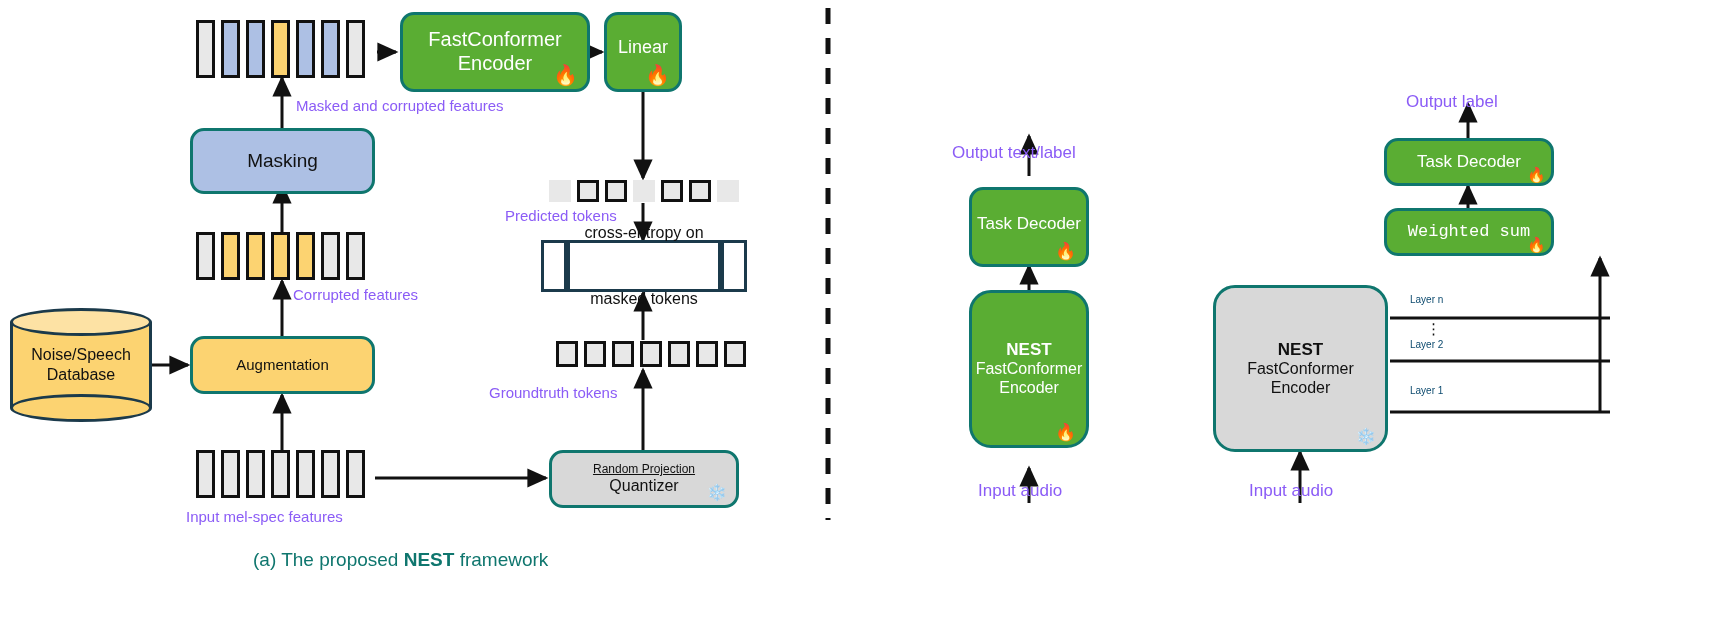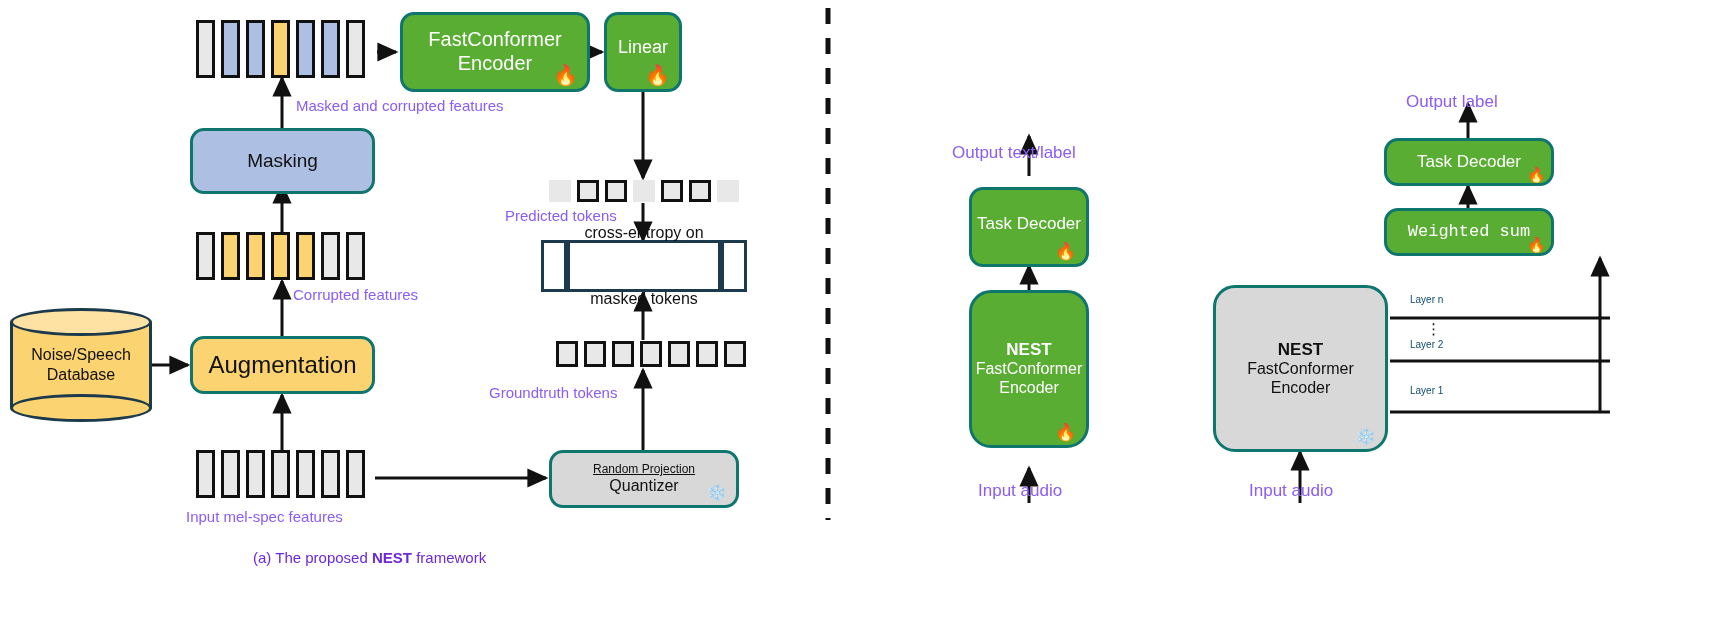--- a/index.html
+++ b/index.html
@@ -145,22 +145,22 @@
   .ladder .dots {
     position: absolute;
     font-size: 15px;
     letter-spacing: 0;
     color: #111;
   }
 
   
   .subcap {
     position: absolute;
-    font-size: 15px;
-    color: #6d28d9;
+    font-size: 19px;
+    color: #0f766e;
     white-space: nowrap;
   }
   .subcap b { font-weight: bold; }
 </style>
 </head>
 <body>
 
 <div id="root">
 
   <svg class="ink" viewBox="0 0 1732 624">
@@ -246,21 +246,21 @@
     <div class="cell yellow" style="width:19px;height:48px;"></div>
     <div class="cell yellow" style="width:19px;height:48px;"></div>
     <div class="cell yellow" style="width:19px;height:48px;"></div>
     <div class="cell gray" style="width:19px;height:48px;"></div>
     <div class="cell gray" style="width:19px;height:48px;"></div>
   </div>
 
   <div class="cap" style="left:293px; top:286px;">Corrupted features</div>
 
   <div class="node yellow" style="left:190px; top:336px; width:185px; height:58px;">
-    <div style="font-size:24px;">Augmentation</div>
+    <div style="font-size:15px;">Augmentation</div>
   </div>
 
   <div class="cyl" style="left:10px; top:308px; width:142px; height:114px;">
     <div class="body"></div>
     <div class="bot"></div>
     <div class="top"></div>
     <div class="lbl">
       <span>Noise/Speech</span>
       <span>Database</span>
     </div>

